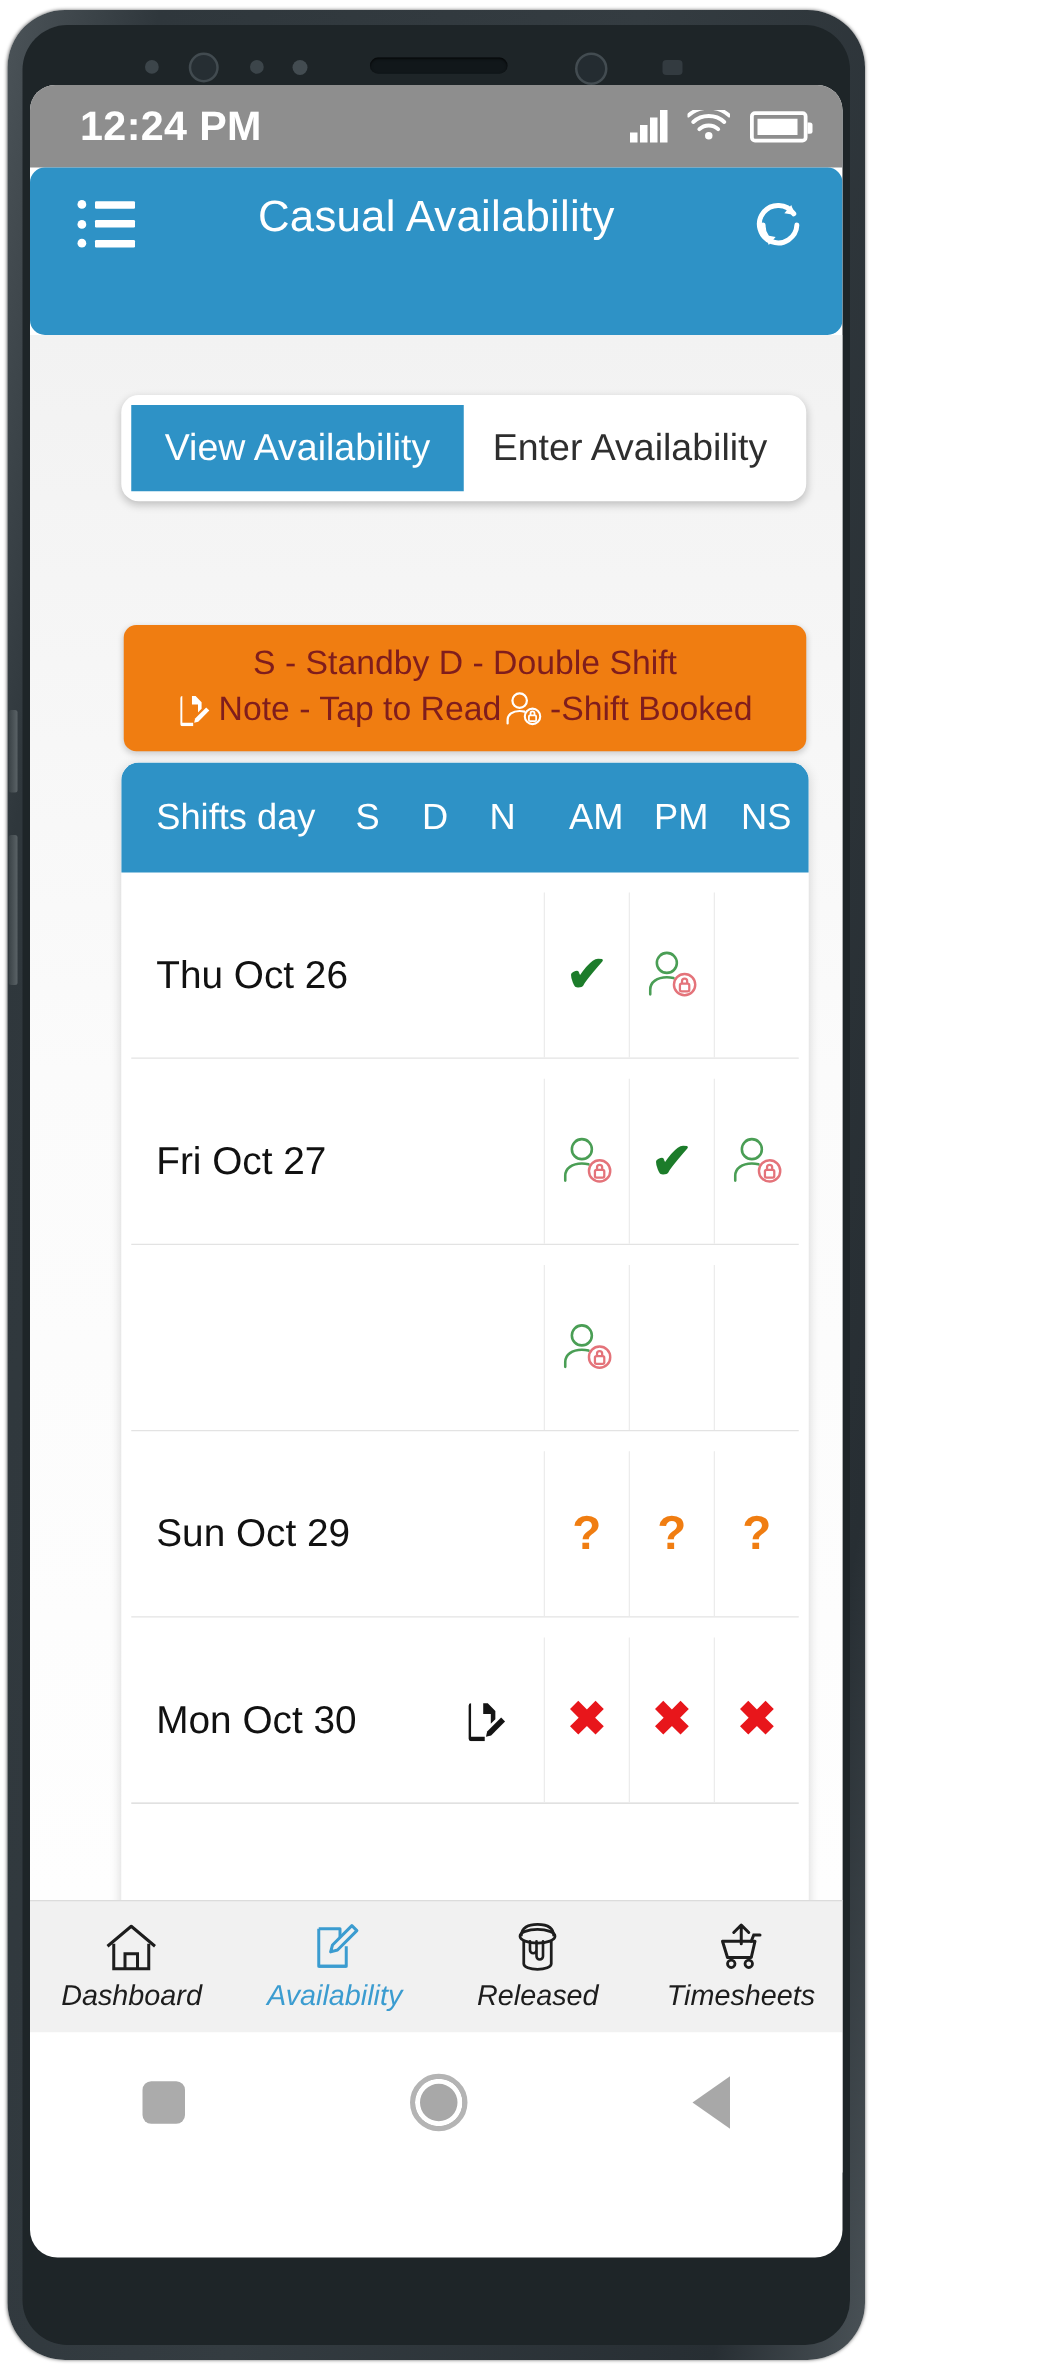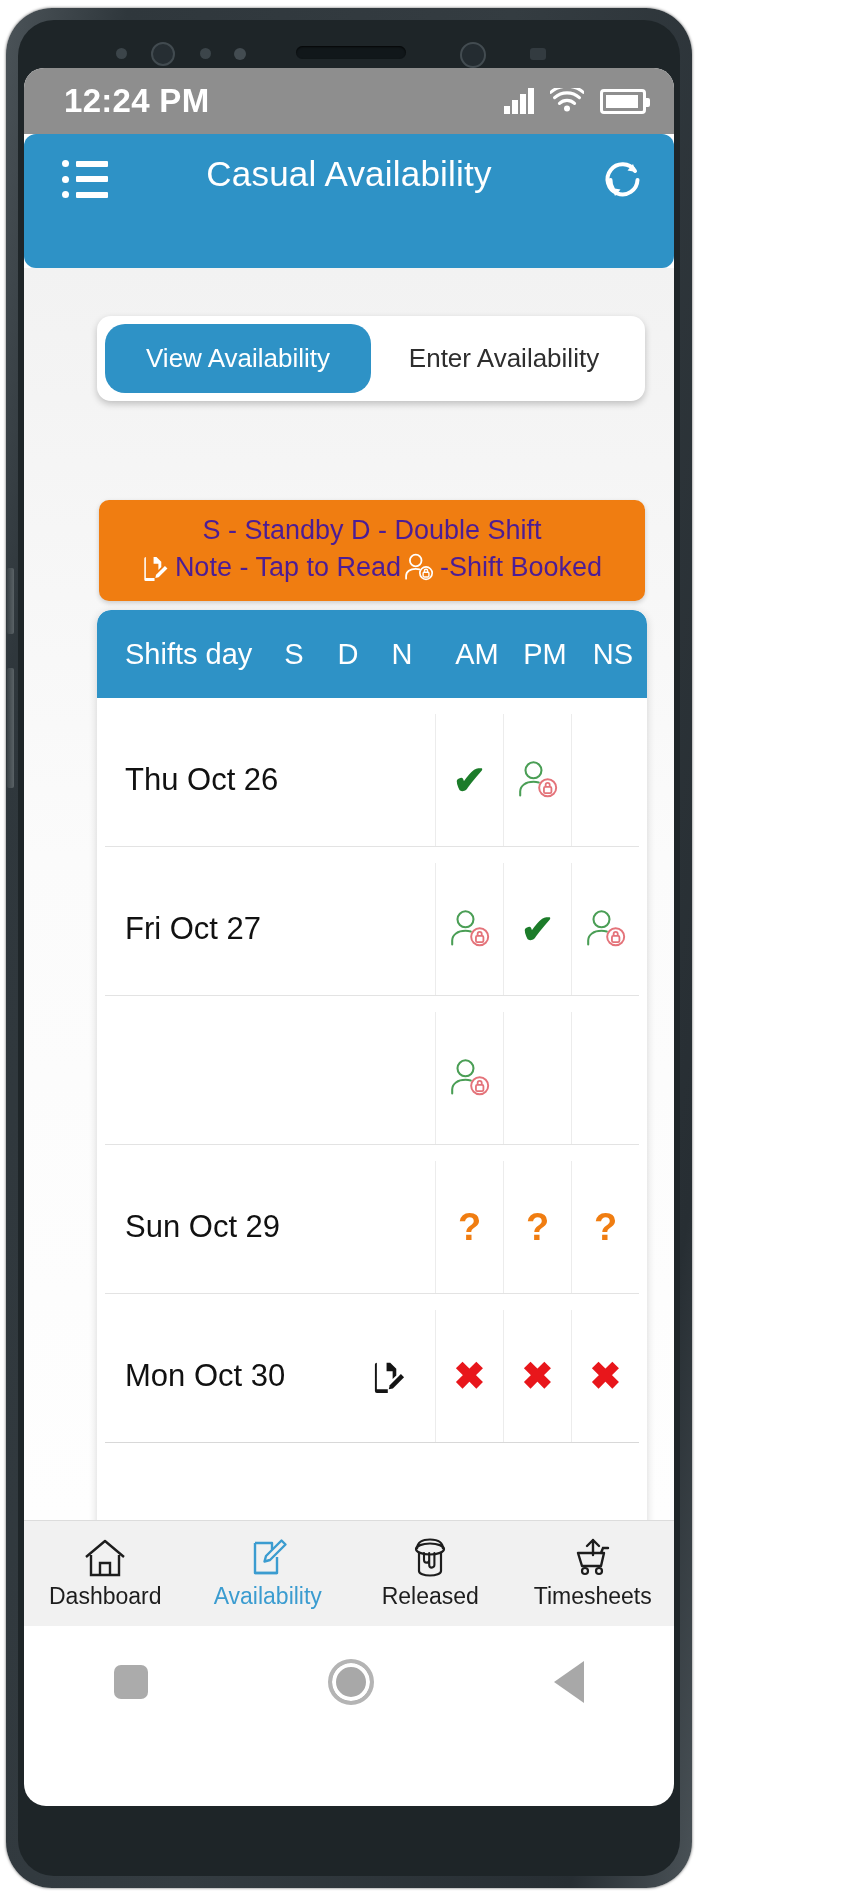--- a/index.html
+++ b/index.html
@@ -160,23 +160,23 @@
     border-radius: 14px;
     display: flex;
     align-items: center;
     padding: 8px;
     box-shadow: 0 3px 7px rgba(0,0,0,.22);
     z-index: 5;
   }
   .tab-btn {
     flex: 1;
     height: 100%;
-    border-radius: 20px;
+    border-radius: 0;
     display:flex; align-items:center; justify-content:center;
-    font-size: 26px;
+    font-size: 30px;
     color: #2e2e2e;
     cursor: pointer;
     user-select:none;
   }
   .tab-btn.active { background: #2e92c6; color: #ffffff; }
 
   
   #app-body {
     position: relative;
     background: linear-gradient(180deg,#f2f2f2 0%, #fbfbfb 40%, #ffffff 100%);
@@ -184,21 +184,21 @@
     padding-top: 0;
   }
 
   
   #legend-banner {
     position: absolute;
     left: 75px; top: 232px;
     width: 546px;
     background: #f07d11;
     border-radius: 10px;
-    color: #4c1d95;
+    color: #7f1d1d;
     text-align: center;
     padding: 14px 6px 16px;
     box-shadow: 0 2px 5px rgba(0,0,0,.18);
   }
   #legend-line1 { font-size: 27px; line-height: 1.25; }
   #legend-line2 {
     font-size: 27px; line-height: 1.3;
     display:flex; align-items:center; justify-content:center; gap: 3px; margin-top: 2px;
   }
   .legend-seg { display:inline-flex; align-items:center; gap:6px; }
@@ -258,20 +258,21 @@
   
   #bottom-nav {
     position: absolute;
     left: 0; bottom: 112px;
     width: 650px;
     height: 106px;
     background: #f1f1f1;
     border-top: 1px solid #dcdcdc;
     display: flex;
     align-items: center;
+    font-style: italic;
   }
   .nav-item {
     flex: 1;
     display: flex; flex-direction: column; align-items: center; justify-content: center;
     gap: 4px;
     cursor: pointer;
   }
   .nav-label { font-size: 23px; color: #1d1d1d; }
   .nav-item.active .nav-label { color: #3b9cd0; }
 

